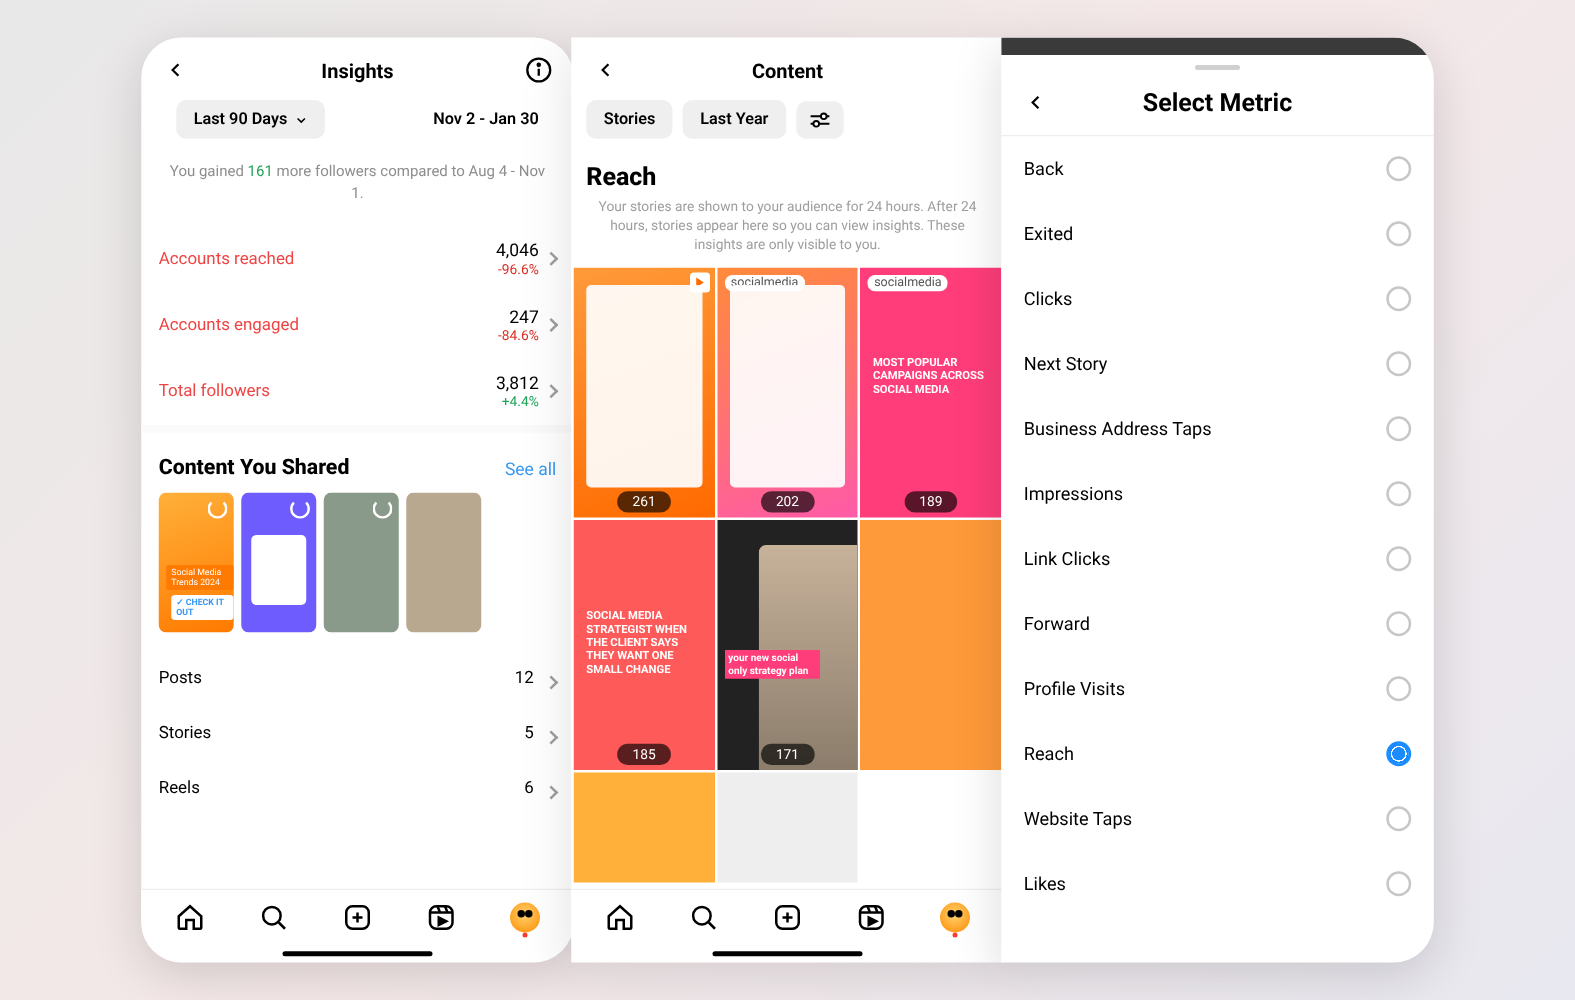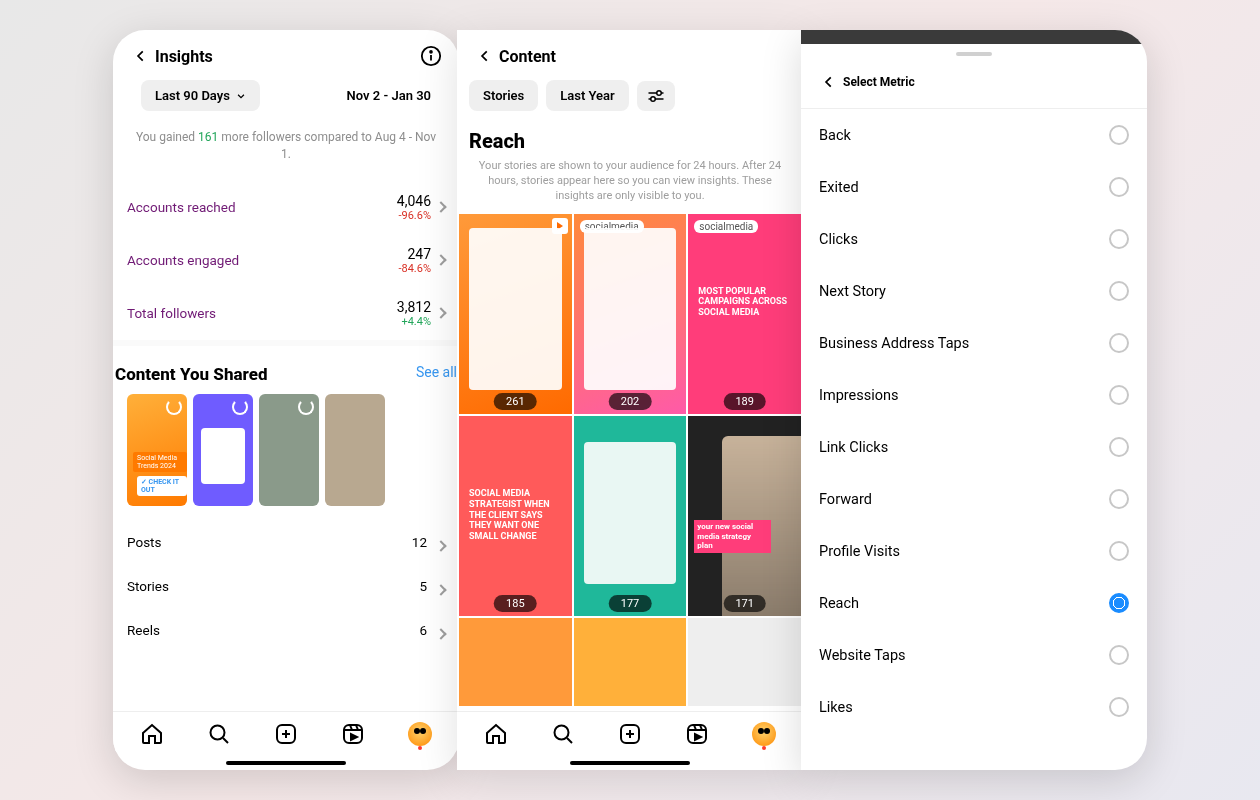--- a/index.html
+++ b/index.html
@@ -26,45 +26,45 @@
     position: relative;
   }
   .device:nth-child(2){ margin-left:-2px; border-radius:0; box-shadow: 0 10px 40px rgba(0,0,0,.12);}
   .device:nth-child(3){ margin-left:-2px; border-top-left-radius:0; border-bottom-left-radius:0;}
 
   
   .hdr {
     display:flex; align-items:center; justify-content:space-between;
     padding: 12px 14px 10px;
   }
-  .hdr .title { font-weight:700; font-size:16px; flex:1; }
+  .hdr .title { font-weight:700; font-size:16px; flex:1; text-align:center; }
   .hdr .icon-btn, .back-chevron { width:28px; height:28px; display:flex; align-items:center; justify-content:center; cursor:pointer;}
   svg { display:block; }
 
   
   .chip {
     background:#efefef; border-radius:8px; padding:8px 14px; font-size:13px; font-weight:600;
     display:inline-flex; align-items:center; gap:6px;
   }
   .chip-row { display:flex; align-items:center; justify-content:space-between; padding: 0 28px 14px; }
   .date-range { font-size:13px; font-weight:600; }
   .gain-line { text-align:center; color:#8e8e8e; font-size:12px; padding: 4px 20px 18px; line-height:1.4;}
   .gain-line .num { color:#22a55a; }
   .metric-row {
     display:flex; align-items:center; justify-content:space-between;
     padding: 12px 14px; cursor:pointer;
   }
-  .metric-row .label { font-size:13.5px; color:#701a75;}
+  .metric-row .label { font-size:13.5px; color:#ef4444;}
   .metric-row .right { display:flex; align-items:center; gap:6px;}
   .metric-row .vals { text-align:right; }
   .metric-row .v1 { font-size:14px; font-weight:400;}
   .metric-row .v2 { font-size:11px; }
   .neg { color:#d93025;}
   .pos { color:#22a55a;}
-  .section-hdr { display:flex; justify-content:space-between; align-items:flex-start; padding: 18px 2px 10px;}
+  .section-hdr { display:flex; justify-content:space-between; align-items:flex-end; padding: 18px 14px 10px;}
   .section-hdr h2 { font-size:17px; font-weight:800; }
   .section-hdr .link { color:#3897f0; font-size:14px; cursor:pointer;}
   .thumbs { display:flex; gap:6px; padding:0 14px; overflow:hidden;}
   .thumb {
     width:60px; height:112px; border-radius:6px; flex-shrink:0; position:relative;
     background:#ddd; overflow:hidden;
   }
   .thumb .ring { position:absolute; top:5px; right:5px; width:16px; height:16px; border:2px solid #fff; border-radius:50%; border-top-color:transparent;}
   .thumb.t1 { background: linear-gradient(160deg,#ffb03a,#ff7a00);}
   .thumb.t2 { background:#6f5cff;}
@@ -121,21 +121,21 @@
   .story .person{position:absolute; left:30%; right:0; top:10%; bottom:0; background:linear-gradient(180deg,rgba(0,0,0,0),rgba(0,0,0,.3)), #c7b29a; border-radius:6px 0 0 0;}
   .scroll2 { flex:1; overflow:hidden;}
 
   .reel-icon-mark{position:absolute; top:4px; right:4px; width:16px; height:16px; background:#fff; border-radius:3px;}
   .reel-icon-mark::after{content:""; position:absolute; left:5px; top:4px; border-left:6px solid #ff6a00; border-top:4px solid transparent; border-bottom:4px solid transparent;}
 
   
   .drag-handle { width:36px; height:4px; background:#d0d0d0; border-radius:3px; margin:8px auto 0;}
   .p3-status { height:14px; background:#3a3a3a;}
   .p3-header { display:flex; align-items:center; padding: 12px 14px; border-bottom:1px solid #eee;}
-  .p3-header .title { flex:1; text-align:left; font-weight:700; font-size:12px;}
+  .p3-header .title { flex:1; text-align:center; font-weight:700; font-size:20px;}
   .metric-list { flex:1; overflow:auto;}
   .opt-row {
     display:flex; align-items:center; justify-content:space-between;
     padding: 16px 18px; font-size:14.5px; cursor:pointer;
   }
   .radio { width:20px; height:20px; border:2px solid #c7c7c7; border-radius:50%;}
   .radio.sel { border-color:#1a8cff; background: radial-gradient(circle, #1a8cff 0 45%, #fff 48% 55%, #1a8cff 56% 100%);}
   
   .chev { width:8px; height:8px; border-right:2px solid #9e9e9e; border-bottom:2px solid #9e9e9e; transform:rotate(-45deg);}
   .profile-dot { width:24px; height:24px; border-radius:50%; background: radial-gradient(circle at 50% 40%, #ffd36e, #ff8a00); position:relative;}
@@ -338,27 +338,23 @@
           </div>
           <div class="story s3">
             <span class="chiptop">socialmedia</span>
             <div class="big-txt">MOST POPULAR CAMPAIGNS ACROSS SOCIAL MEDIA</div>
             <span class="count">189</span>
           </div>
           <div class="story s4">
             <div class="big-txt">SOCIAL MEDIA STRATEGIST WHEN THE CLIENT SAYS THEY WANT ONE SMALL CHANGE</div>
             <span class="count">185</span>
           </div>
-          <div class="story s5">
-            <div class="inner" style="top:26px;bottom:32px;background:#e9f7f3"></div>
-            <span class="count">177</span>
-          </div>
           <div class="story s6">
             <div class="person"></div>
-            <div class="big-txt" style="top:52%;left:6px;right:30px;font-size:8px;background:#ff3d7a;padding:2px 3px;">your new social media strategy plan</div>
+            <div class="big-txt" style="top:52%;left:6px;right:30px;font-size:8px;background:#ff3d7a;padding:2px 3px;">your new social only strategy plan</div>
             <span class="count">171</span>
           </div>
           <div class="story s7"></div>
           <div class="story s8"></div>
           <div class="story s9"></div>
         </div>
       </div>
     </div>
 
     <div class="tabbar">

